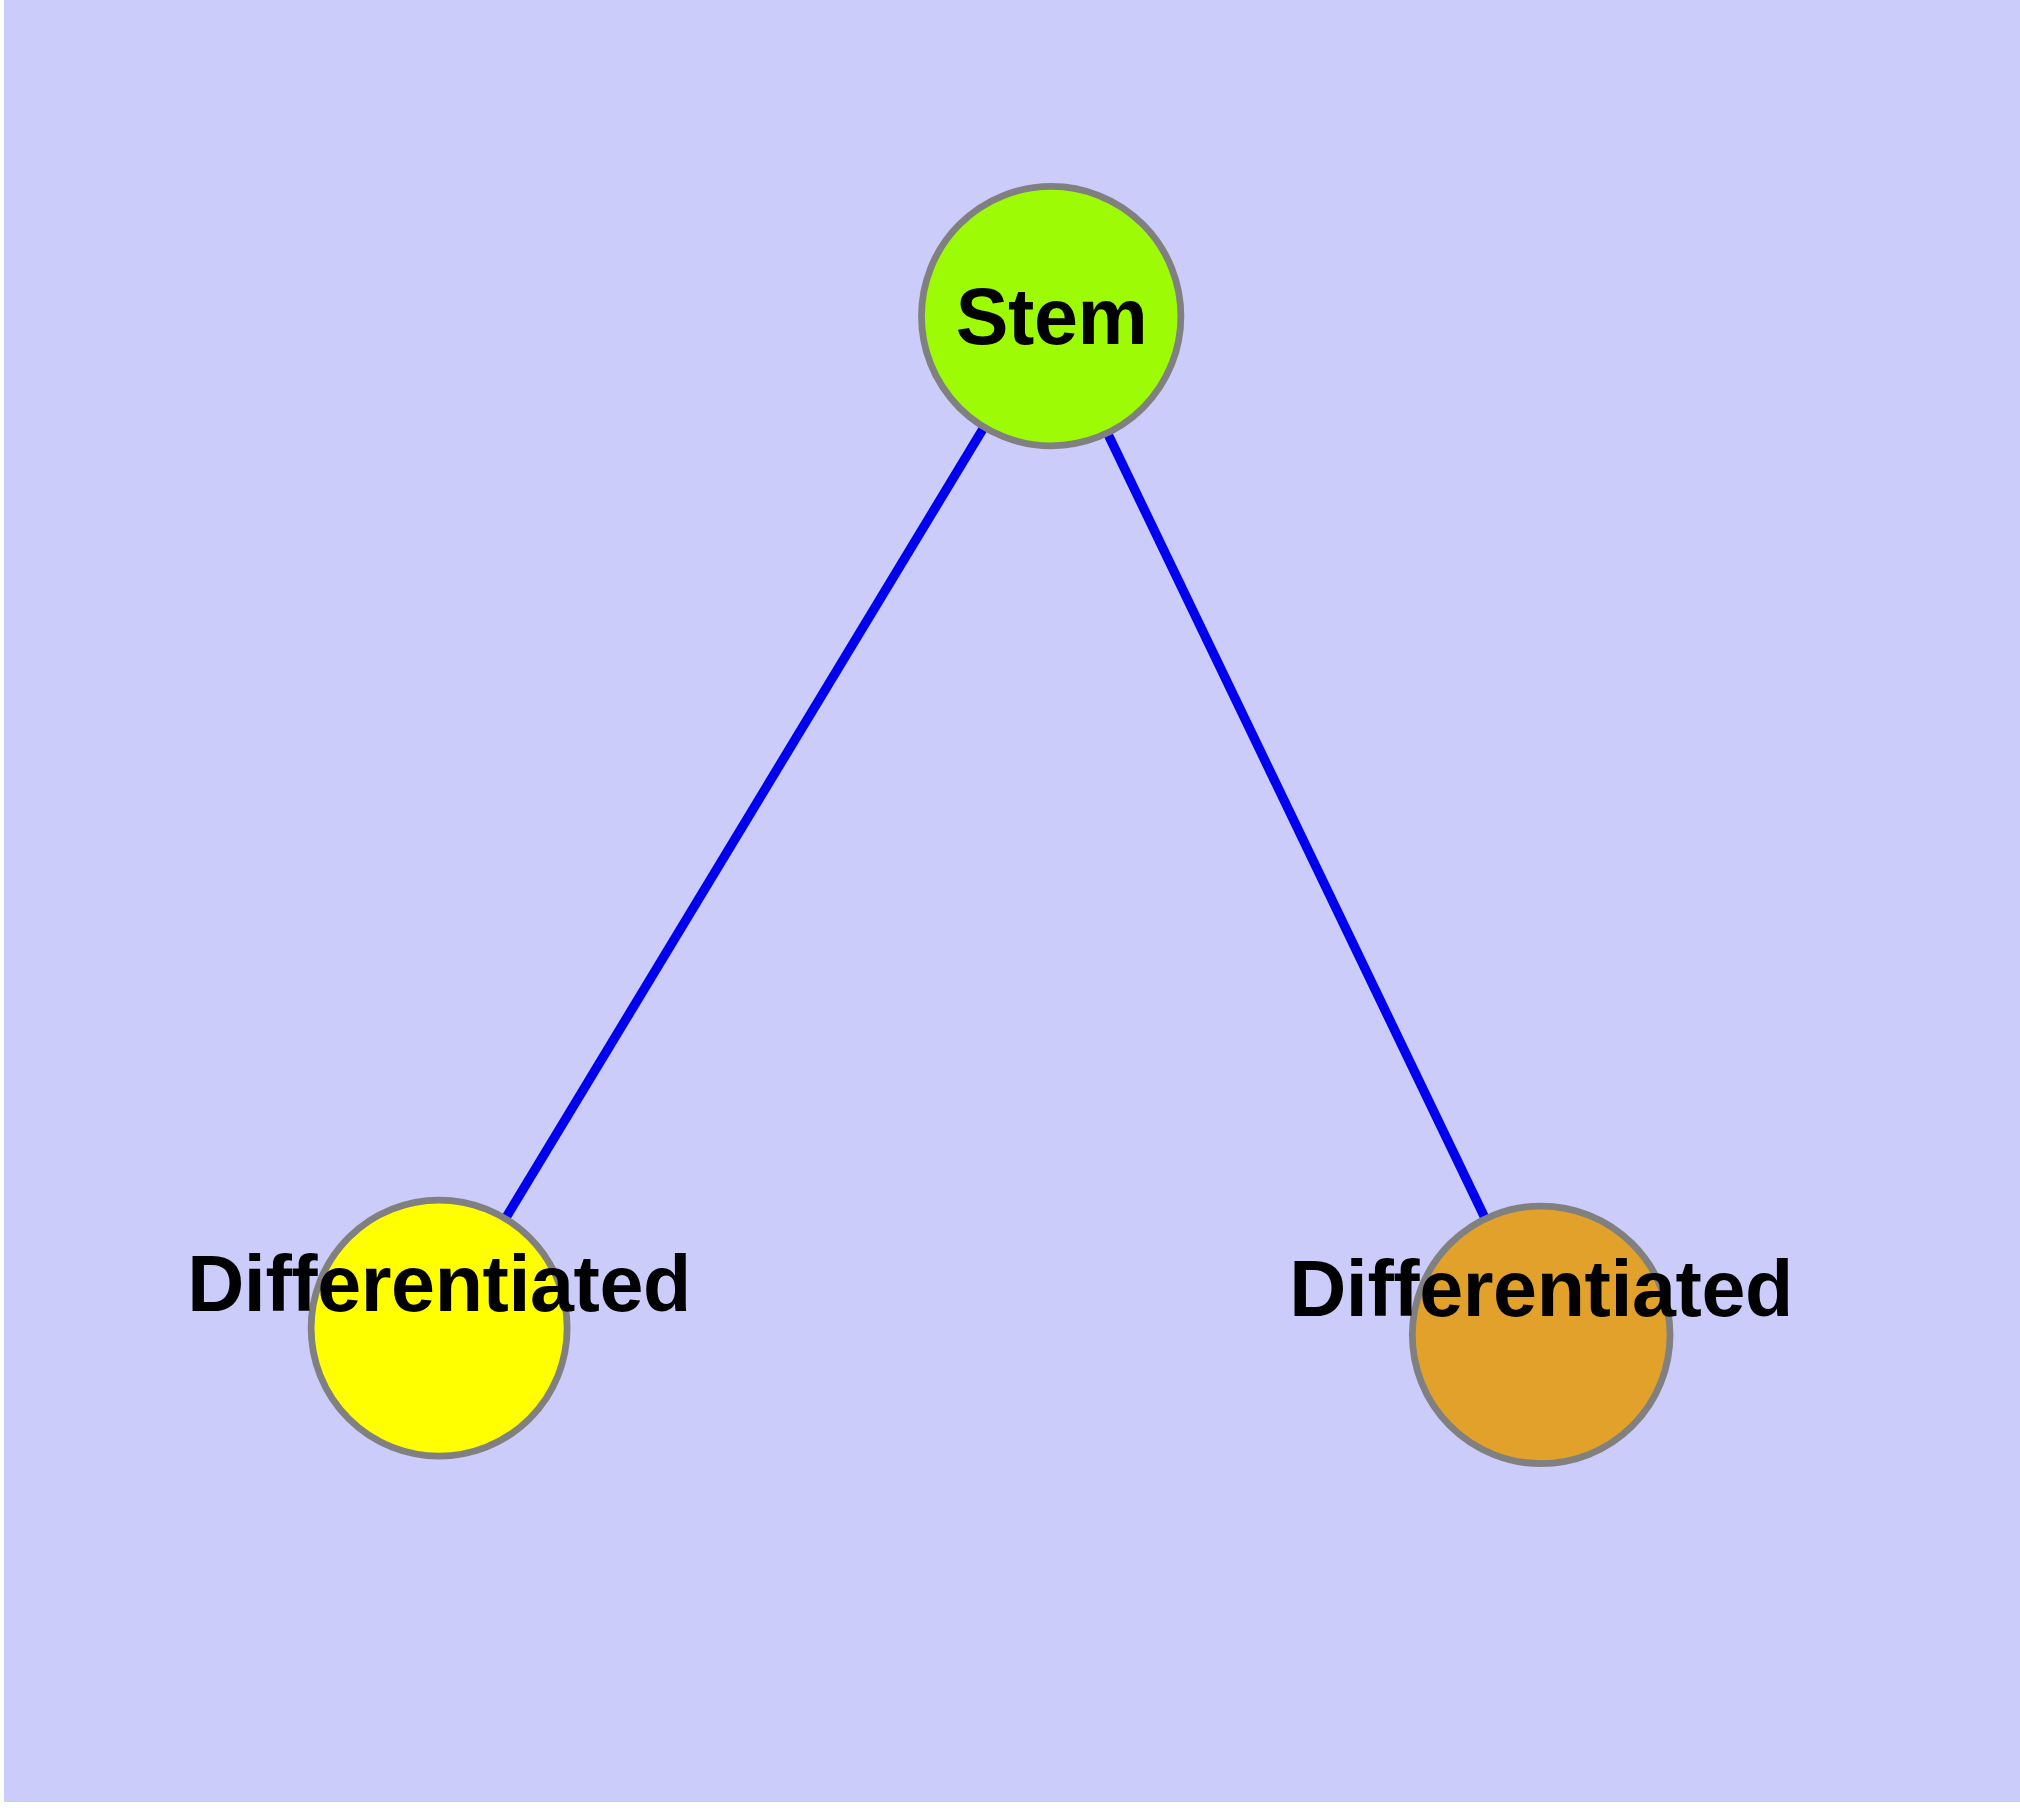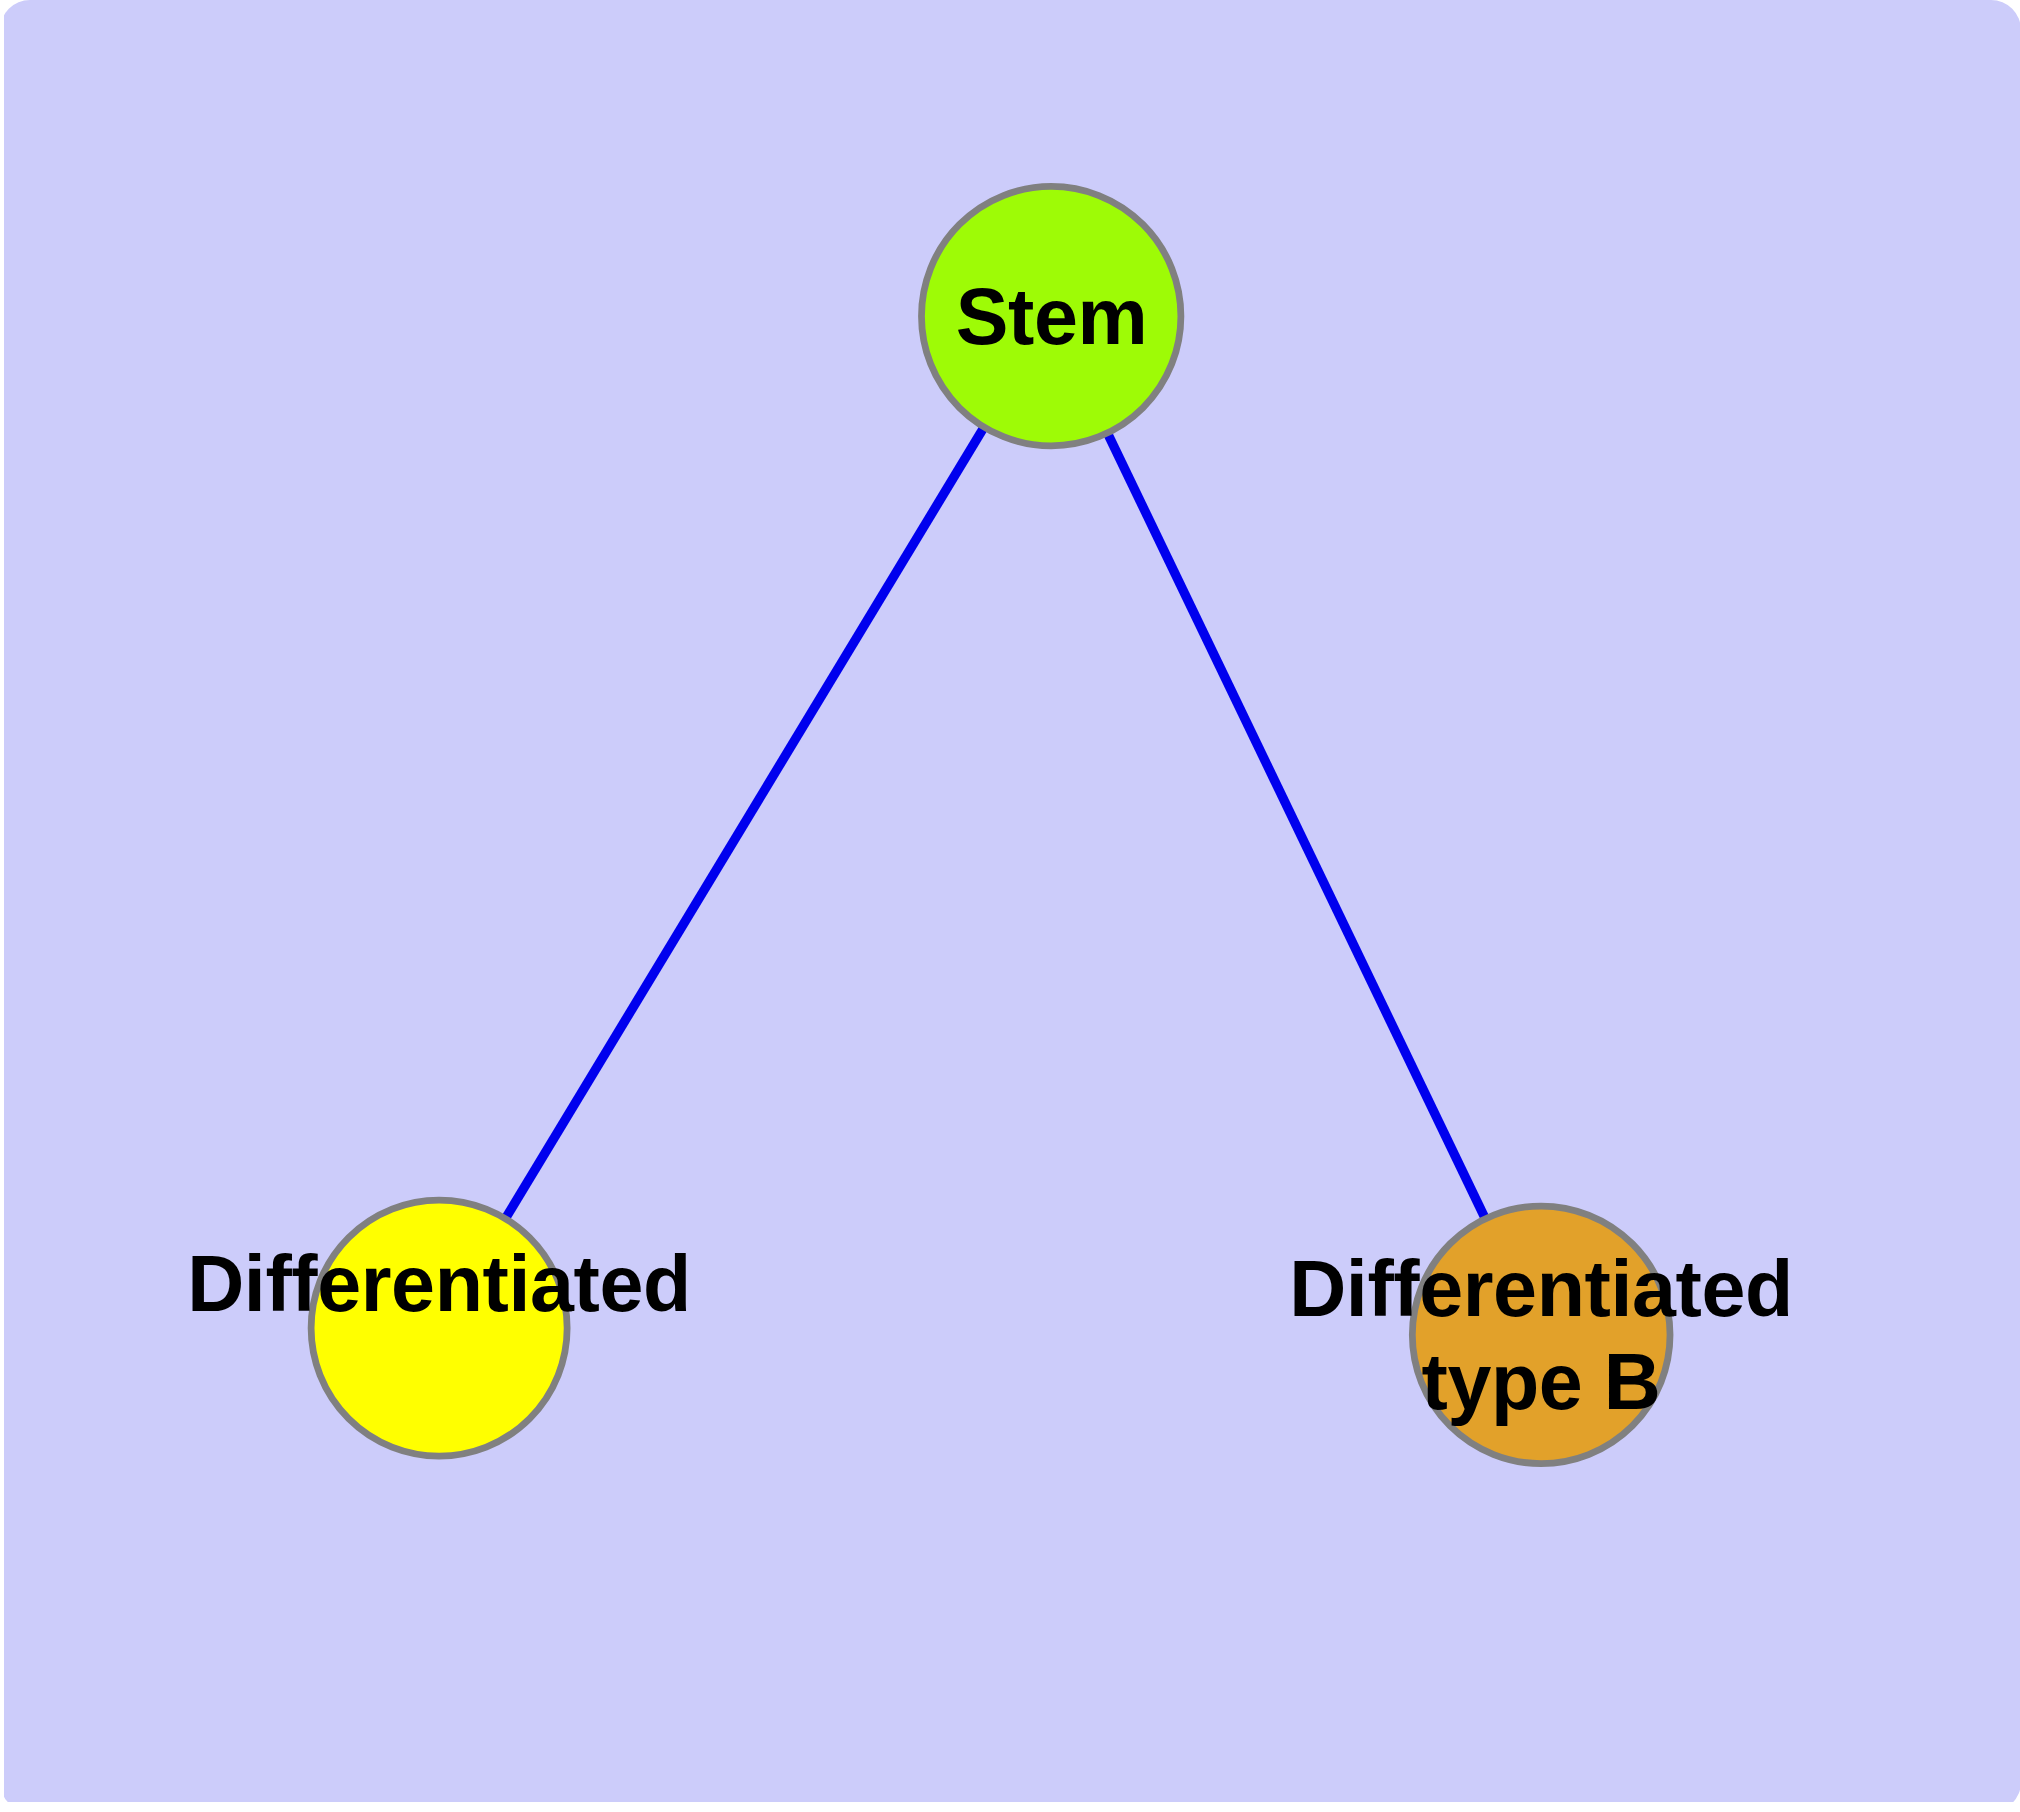--- a/index.html
+++ b/index.html
@@ -8,21 +8,20 @@
     padding: 0;
     background: #ffffff;
   }
   #canvas {
     position: relative;
     width: 2021px;
     height: 1812px;
     background: #ffffff;
     overflow: hidden;
     font-family: "Liberation Sans", sans-serif;
-    border-radius: 30px;
   }
   #plot-bg {
     position: absolute;
     left: 4.2px;
     top: 0px;
     width: 2016px;
     height: 1802px;
     background: #ccccfa;
   }
   #graph-svg {
@@ -79,16 +78,16 @@
         <circle cx="518" cy="1567" r="151" fill="#ffff00" stroke="#808080" stroke-width="8"></circle>
         <circle cx="1818" cy="1575" r="152" fill="#e2a12a" stroke="#808080" stroke-width="8"></circle>
       </g>
 
   </svg>
 
   <div class="node-label" id="label-stem" style="left: 797px;"><span>Stem</span></div>
 
   <div class="node-label" id="label-diffA" style="left: 100px;"><span>Differentiated</span><br></div>
 
-  <div class="node-label" id="label-diffB" style="left: 1202px;"><span>Differentiated</span><br><span>type B</span></div>
+  <div class="node-label" id="label-diffB" style="left: 1202px;"><span>Differentiated</span><br></div>
 
 </div>
 
 
 </body></html>

